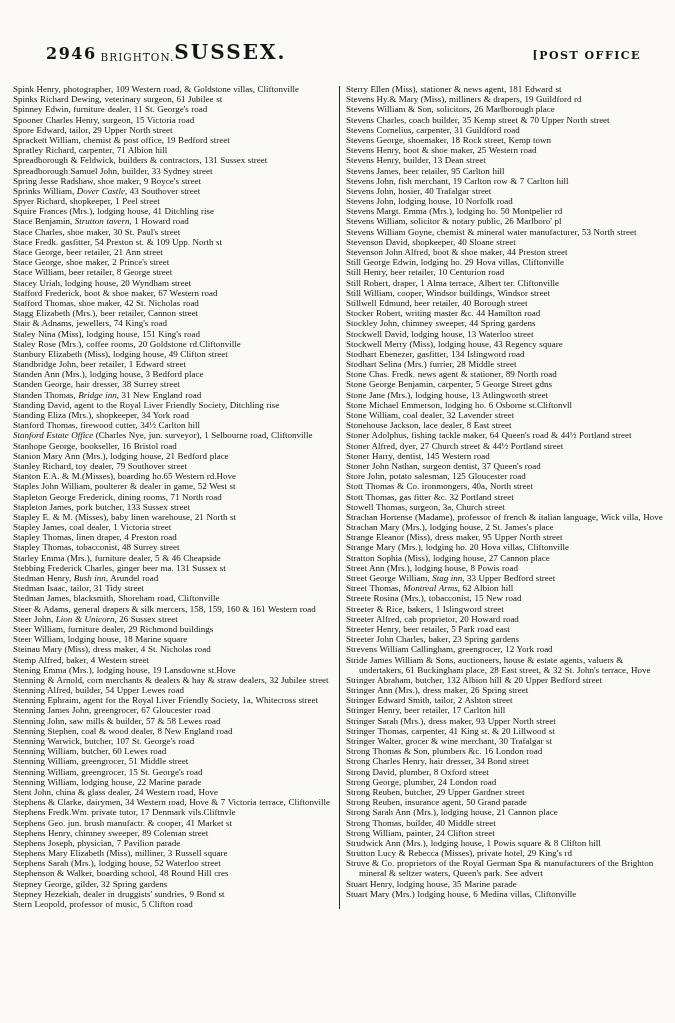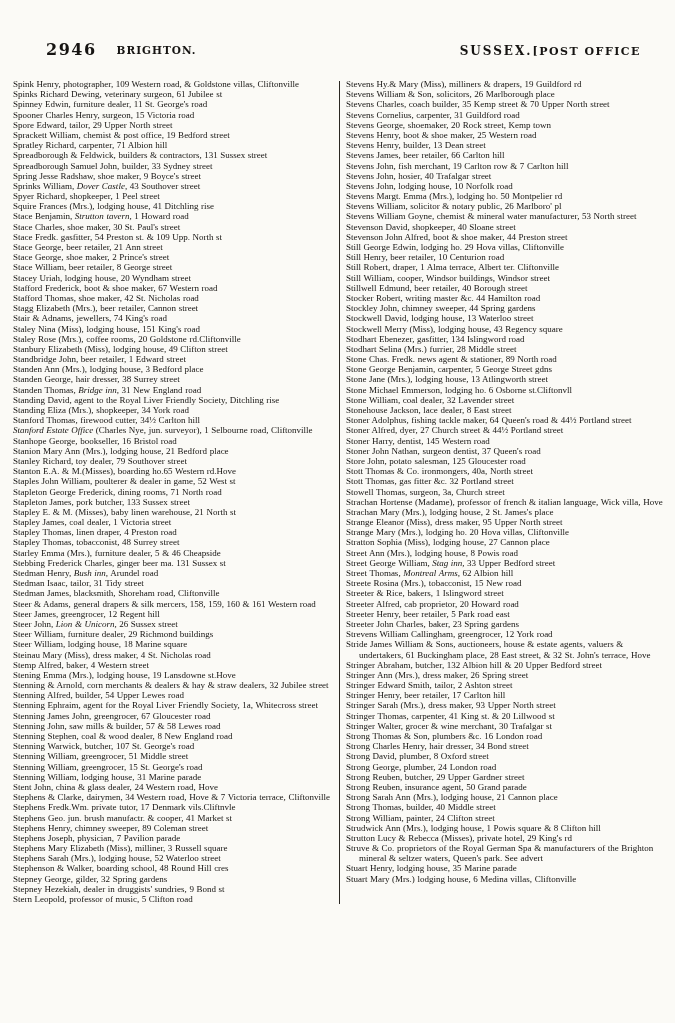--- a/index.html
+++ b/index.html
@@ -9,24 +9,24 @@
     color:#161412;
     font-family:"DejaVu Serif","Liberation Serif",serif;
     overflow:hidden;
   }
   .page{position:relative;width:675px;height:1023px;}
   
   .header{
     display:flex;align-items:baseline;
     padding:40px 34px 0 46px;
   }
-  .h-left{flex:0 0 auto;display:flex;align-items:center;}
+  .h-left{flex:0 0 auto;display:flex;align-items:flex-end;}
   .pgnum{font-size:16px;font-weight:bold;letter-spacing:1.5px;}
-  .town{font-size:10.5px;font-weight:bold;letter-spacing:1px;margin-left:20px;}
-  .h-center{flex:1 1 auto;text-align:right;font-size:12px;font-weight:bold;letter-spacing:2px;}
+  .town{font-size:10.5px;font-weight:normal;letter-spacing:1px;margin-left:4px;}
+  .h-center{flex:1 1 auto;text-align:left;font-size:20px;font-weight:bold;letter-spacing:2px;}
   .h-right{flex:0 0 auto;font-size:11px;font-weight:bold;letter-spacing:1.5px;}
   
   .columns{
     display:flex;
     margin:20px 8px 0 13px;
     align-items:stretch;
     font-family:Liberation Serif, serif;
   }
   .col{
     flex:1 1 0;
@@ -109,60 +109,61 @@
         <div class="entry"><span>Stapley E. &amp; M. (Misses), baby linen warehouse, 21 North st</span></div>
         <div class="entry"><span>Stapley James, coal dealer, 1 Victoria street</span></div>
         <div class="entry"><span>Stapley Thomas, linen draper, 4 Preston road</span></div>
         <div class="entry"><span>Stapley Thomas, tobacconist, 48 Surrey street</span></div>
         <div class="entry"><span>Starley Emma (Mrs.), furniture dealer, 5 &amp; 46 Cheapside</span></div>
         <div class="entry"><span>Stebbing Frederick Charles, ginger beer ma. 131 Sussex st</span></div>
         <div class="entry"><span>Stedman Henry, </span><i>Bush inn</i><span>, Arundel road</span></div>
         <div class="entry"><span>Stedman Isaac, tailor, 31 Tidy street</span></div>
         <div class="entry"><span>Stedman James, blacksmith, Shoreham road, Cliftonville</span></div>
         <div class="entry"><span>Steer &amp; Adams, general drapers &amp; silk mercers, 158, 159, 160 &amp; 161 Western road</span></div>
-        <div class="entry"><span>Steer James, greengrocer, 12 Regent hill</span></div>
         <div class="entry"><span>Steer John, </span><i>Lion &amp; Unicorn</i><span>, 26 Sussex street</span></div>
         <div class="entry"><span>Steer William, furniture dealer, 29 Richmond buildings</span></div>
         <div class="entry"><span>Steer William, lodging house, 18 Marine square</span></div>
         <div class="entry"><span>Steinau Mary (Miss), dress maker, 4 St. Nicholas road</span></div>
         <div class="entry"><span>Stemp Alfred, baker, 4 Western street</span></div>
         <div class="entry"><span>Stening Emma (Mrs.), lodging house, 19 Lansdowne st.Hove</span></div>
         <div class="entry"><span>Stenning &amp; Arnold, corn merchants &amp; dealers &amp; hay &amp; straw dealers, 32 Jubilee street</span></div>
         <div class="entry"><span>Stenning Alfred, builder, 54 Upper Lewes road</span></div>
         <div class="entry"><span>Stenning Ephraim, agent for the Royal Liver Friendly Society, 1a, Whitecross street</span></div>
         <div class="entry"><span>Stenning James John, greengrocer, 67 Gloucester road</span></div>
         <div class="entry"><span>Stenning John, saw mills &amp; builder, 57 &amp; 58 Lewes road</span></div>
         <div class="entry"><span>Stenning Stephen, coal &amp; wood dealer, 8 New England road</span></div>
         <div class="entry"><span>Stenning Warwick, butcher, 107 St. George's road</span></div>
+        <div class="entry"><span>Stenning William, butcher, 60 Lewes road</span></div>
         <div class="entry"><span>Stenning William, greengrocer, 51 Middle street</span></div>
         <div class="entry"><span>Stenning William, greengrocer, 15 St. George's road</span></div>
-        <div class="entry"><span>Stenning William, lodging house, 31 Marine parade</span></div>
+        <div class="entry"><span>Stenning William, lodging house, 22 Marine parade</span></div>
         <div class="entry"><span>Stent John, china &amp; glass dealer, 24 Western road, Hove</span></div>
         <div class="entry"><span>Stephens &amp; Clarke, dairymen, 34 Western road, Hove &amp; 7 Victoria terrace, Cliftonville</span></div>
         <div class="entry"><span>Stephens Fredk.Wm. private tutor, 17 Denmark vils.Cliftnvle</span></div>
         <div class="entry"><span>Stephens Geo. jun. brush manufactr. &amp; cooper, 41 Market st</span></div>
         <div class="entry"><span>Stephens Henry, chimney sweeper, 89 Coleman street</span></div>
         <div class="entry"><span>Stephens Joseph, physician, 7 Pavilion parade</span></div>
         <div class="entry"><span>Stephens Mary Elizabeth (Miss), milliner, 3 Russell square</span></div>
         <div class="entry"><span>Stephens Sarah (Mrs.), lodging house, 52 Waterloo street</span></div>
         <div class="entry"><span>Stephenson &amp; Walker, boarding school, 48 Round Hill cres</span></div>
         <div class="entry"><span>Stepney George, gilder, 32 Spring gardens</span></div>
         <div class="entry"><span>Stepney Hezekiah, dealer in druggists' sundries, 9 Bond st</span></div>
         <div class="entry"><span>Stern Leopold, professor of music, 5 Clifton road</span></div>
       </div>
     <div class="divider"></div>
     <div class="col col-right" id="col-right">
+        <div class="entry"><span>Sterry Ellen (Miss), stationer &amp; news agent, 181 Edward st</span></div>
         <div class="entry"><span>Stevens Hy.&amp; Mary (Miss), milliners &amp; drapers, 19 Guildford rd</span></div>
         <div class="entry"><span>Stevens William &amp; Son, solicitors, 26 Marlborough place</span></div>
         <div class="entry"><span>Stevens Charles, coach builder, 35 Kemp street &amp; 70 Upper North street</span></div>
         <div class="entry"><span>Stevens Cornelius, carpenter, 31 Guildford road</span></div>
-        <div class="entry"><span>Stevens George, shoemaker, 20 Rock street, Kemp town</span></div>
+        <div class="entry"><span>Stevens George, shoemaker, 18 Rock street, Kemp town</span></div>
         <div class="entry"><span>Stevens Henry, boot &amp; shoe maker, 25 Western road</span></div>
         <div class="entry"><span>Stevens Henry, builder, 13 Dean street</span></div>
-        <div class="entry"><span>Stevens James, beer retailer, 66 Carlton hill</span></div>
+        <div class="entry"><span>Stevens James, beer retailer, 95 Carlton hill</span></div>
         <div class="entry"><span>Stevens John, fish merchant, 19 Carlton row &amp; 7 Carlton hill</span></div>
         <div class="entry"><span>Stevens John, hosier, 40 Trafalgar street</span></div>
         <div class="entry"><span>Stevens John, lodging house, 10 Norfolk road</span></div>
         <div class="entry"><span>Stevens Margt. Emma (Mrs.), lodging ho. 50 Montpelier rd</span></div>
         <div class="entry"><span>Stevens William, solicitor &amp; notary public, 26 Marlboro' pl</span></div>
         <div class="entry"><span>Stevens William Goyne, chemist &amp; mineral water manufacturer, 53 North street</span></div>
         <div class="entry"><span>Stevenson David, shopkeeper, 40 Sloane street</span></div>
         <div class="entry"><span>Stevenson John Alfred, boot &amp; shoe maker, 44 Preston street</span></div>
         <div class="entry"><span>Still George Edwin, lodging ho. 29 Hova villas, Cliftonville</span></div>
         <div class="entry"><span>Still Henry, beer retailer, 10 Centurion road</span></div>

